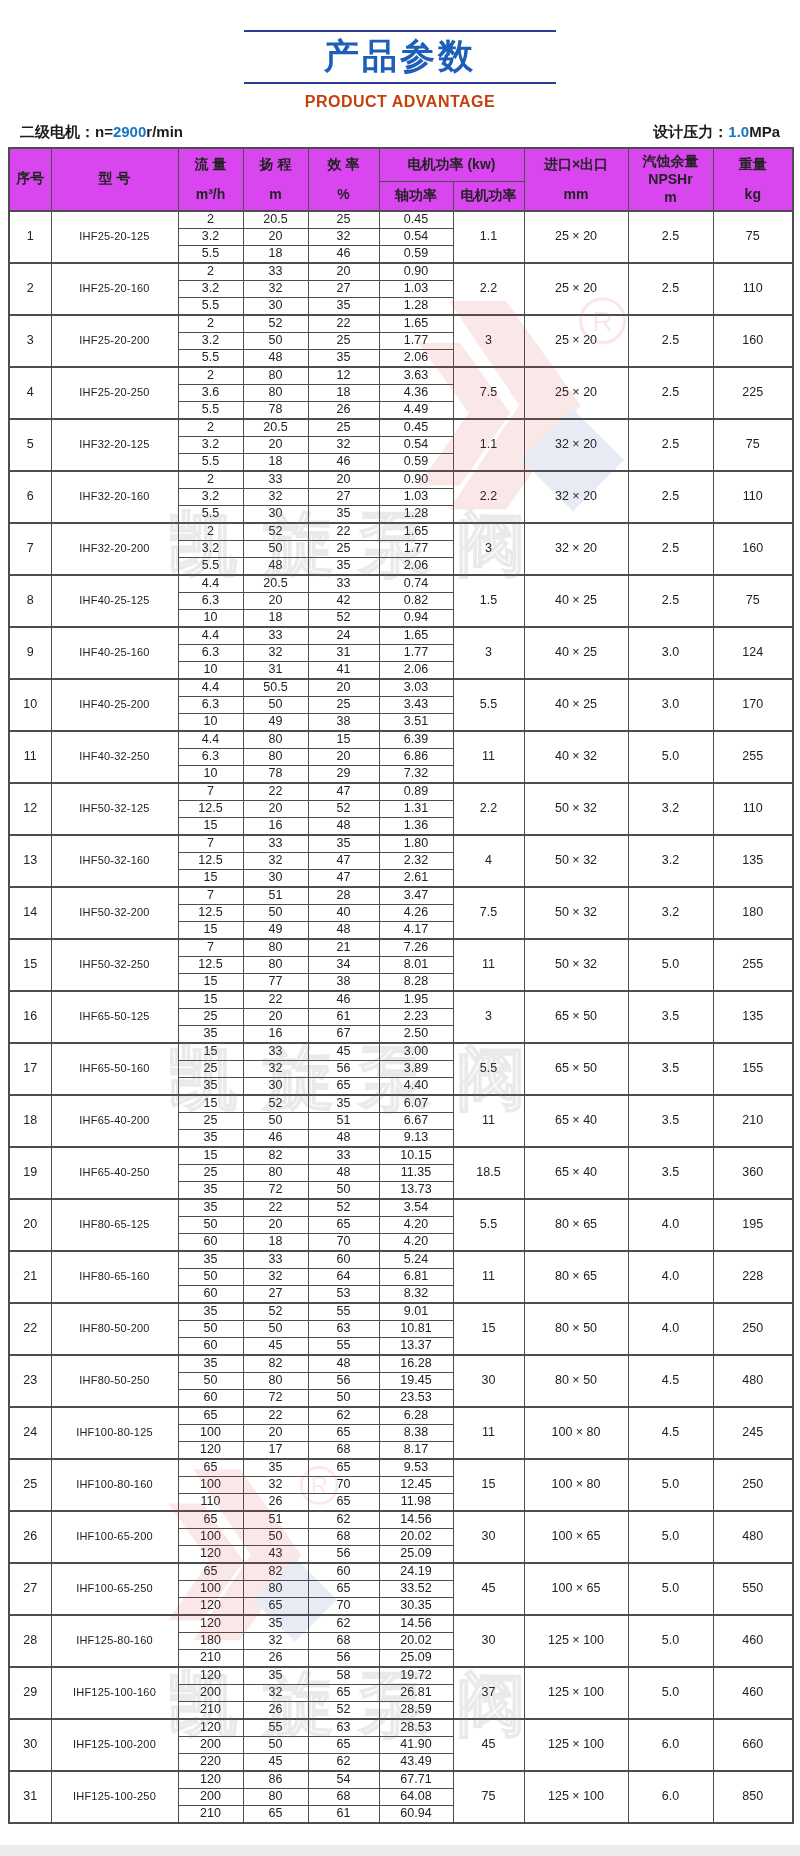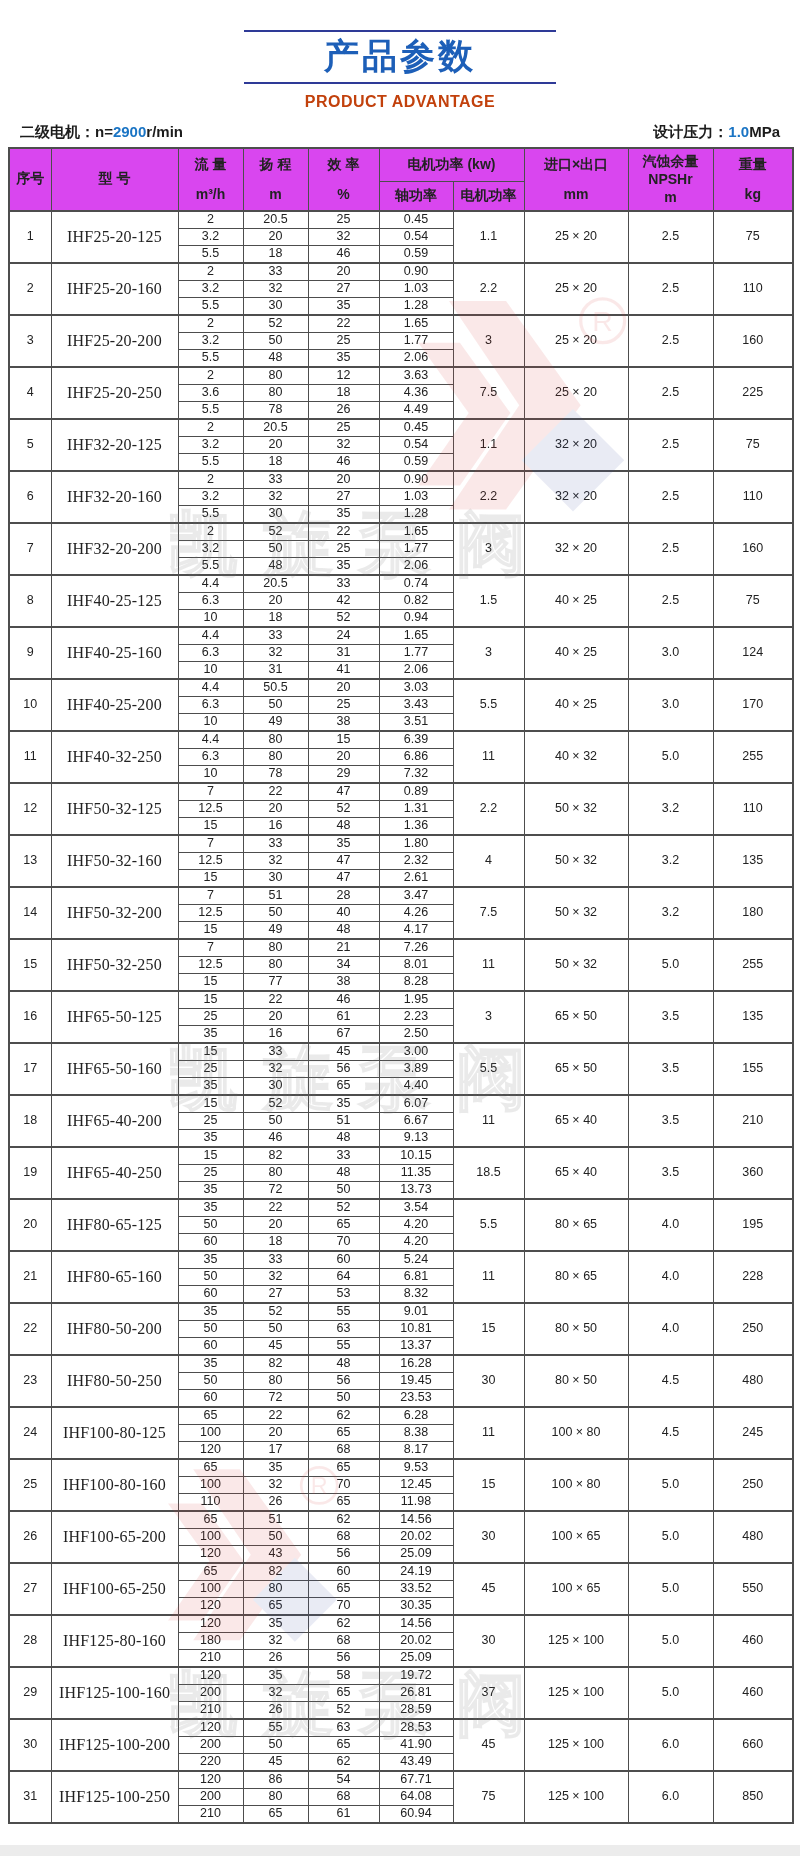--- a/index.html
+++ b/index.html
@@ -33,21 +33,21 @@
   }
   .tbl th,.tbl td{
     border:1px solid #4d4d4d;text-align:center;vertical-align:middle;
     color:#222;padding:0;overflow:hidden;
   }
   thead th{background:#d946ef;font-weight:bold;font-size:14px;color:#1e1e1e;}
   tr.h1{height:34px;} tr.h2{height:29px;}
   .vstack{display:flex;flex-direction:column;justify-content:space-around;height:58px;}
   .vstack.tight{justify-content:center;line-height:1.3;text-align:center;}
   tbody td{height:16px;font-size:12.5px;line-height:1;}
-  tbody td.model{font-size:16px;letter-spacing:0.2px;font-family:Liberation Serif, serif;}
+  tbody td.model{font-size:11px;letter-spacing:0.2px;}
   tr.group-start td{border-top-width:2px;}
 
   
   .wm{position:absolute;pointer-events:none;z-index:5;}
   .wm-logo{opacity:0.11;}
   .wm-text{
     font-size:70px;font-weight:bold;letter-spacing:26px;white-space:nowrap;
     color:rgba(125,125,125,0.30);
     -webkit-text-fill-color:transparent;
     -webkit-text-stroke:1.5px rgba(120,120,120,0.55);

